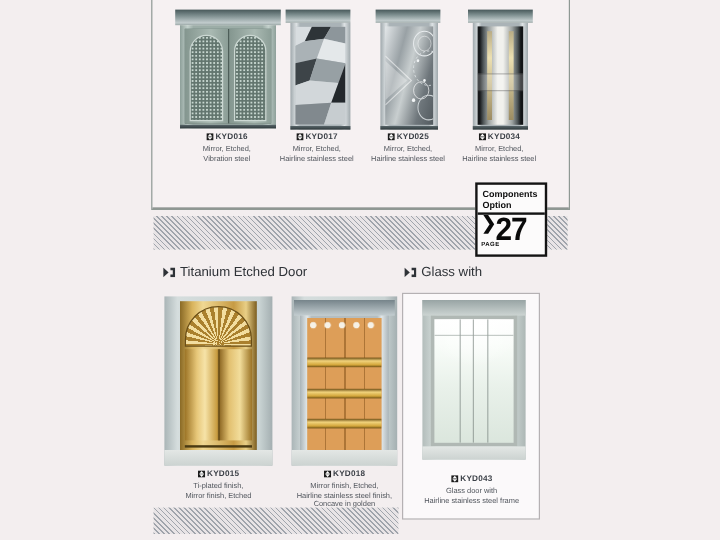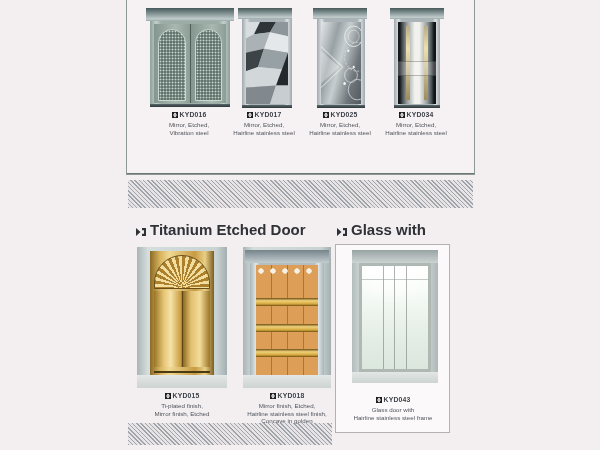--- a/index.html
+++ b/index.html
@@ -64,21 +64,21 @@
     background:#fcfbfb;border:2px solid #141414;box-sizing:border-box;
   }
   .comp-title{padding:3px 2px 2px 4px;font-size:7.5px;font-weight:bold;line-height:9px;color:#0d0d0d;border-bottom:2px solid #141414;}
   .comp-title span{display:block;}
   .comp-page{position:relative;height:30px;}
   .comp-arrow{position:absolute;left:3px;top:0;font-size:15px;font-weight:bold;color:#0a0a0a;line-height:16px;}
   .comp-pagelabel{position:absolute;left:3px;bottom:2px;font-size:5px;font-weight:bold;letter-spacing:.4px;color:#0a0a0a;}
   .comp-number{position:absolute;left:15px;top:-3px;font-size:27px;font-weight:bold;letter-spacing:-1px;color:#0a0a0a;transform:scaleX(.92);transform-origin:left;}
 
   
-  .section-head{position:absolute;font-size:15px;font-weight:bold;color:#2e3237;white-space:nowrap;}
+  .section-head{position:absolute;font-size:11px;font-weight:normal;color:#2e3237;white-space:nowrap;}
   .section-head svg{vertical-align:-1px;margin-right:4px;}
 
   
   .wall{position:absolute;background:linear-gradient(90deg,#aab5b7,#d5dddd 12%,#c9d3d3 88%,#a4afb1);}
   .wall-floor{position:absolute;left:0;right:0;bottom:0;height:13px;background:linear-gradient(180deg,#e3e7e5,#ccd3d1);}
 
   
   .t1-door{position:absolute;left:13px;top:4px;width:64px;height:124px;box-sizing:border-box;
     background:linear-gradient(90deg,#8a6a26,#d9b45e 16%,#f0d893 30%,#c79b44 70%,#e9cf86 86%,#7c5d1f);
     padding:4px;}
@@ -231,20 +231,31 @@
         <rect width="6" height="6" fill="#1c1c1c"></rect>
         <path d="M3 .5 L5 2.7 H1z" fill="#fff"></path>
         <path d="M3 5.5 L1 3.3 H5z" fill="#fff"></path>
       </svg><span>KYD034</span>
   </div>
   <div class="prod-desc" style="left:366px;top:121px;">
     <span>Mirror, Etched,</span>
     <span>Hairline stainless steel</span>
   </div>
 
+  <div class="comp-box">
+    <div class="comp-title">
+      <span>Components</span>
+      <span>Option</span>
+    </div>
+    <div class="comp-page">
+      <span class="comp-arrow">❯</span>
+      <span class="comp-pagelabel">PAGE</span>
+      <span class="comp-number">27</span>
+    </div>
+  </div>
 
   <div class="section-head" style="left:136px;top:221px;">
     <svg width="10" height="8" viewBox="0 0 10 8">
         <path d="M0 0 L4.5 4 L0 8z" fill="#2e3237"></path>
         <path d="M6 0 H10 V8 H6 V5.8 H8 V2.2 H6z" fill="#2e3237"></path>
       </svg><span>Titanium Etched Door</span>
   </div>
   <div class="section-head" style="left:337px;top:221px;">
     <svg width="10" height="8" viewBox="0 0 10 8">
         <path d="M0 0 L4.5 4 L0 8z" fill="#2e3237"></path>

